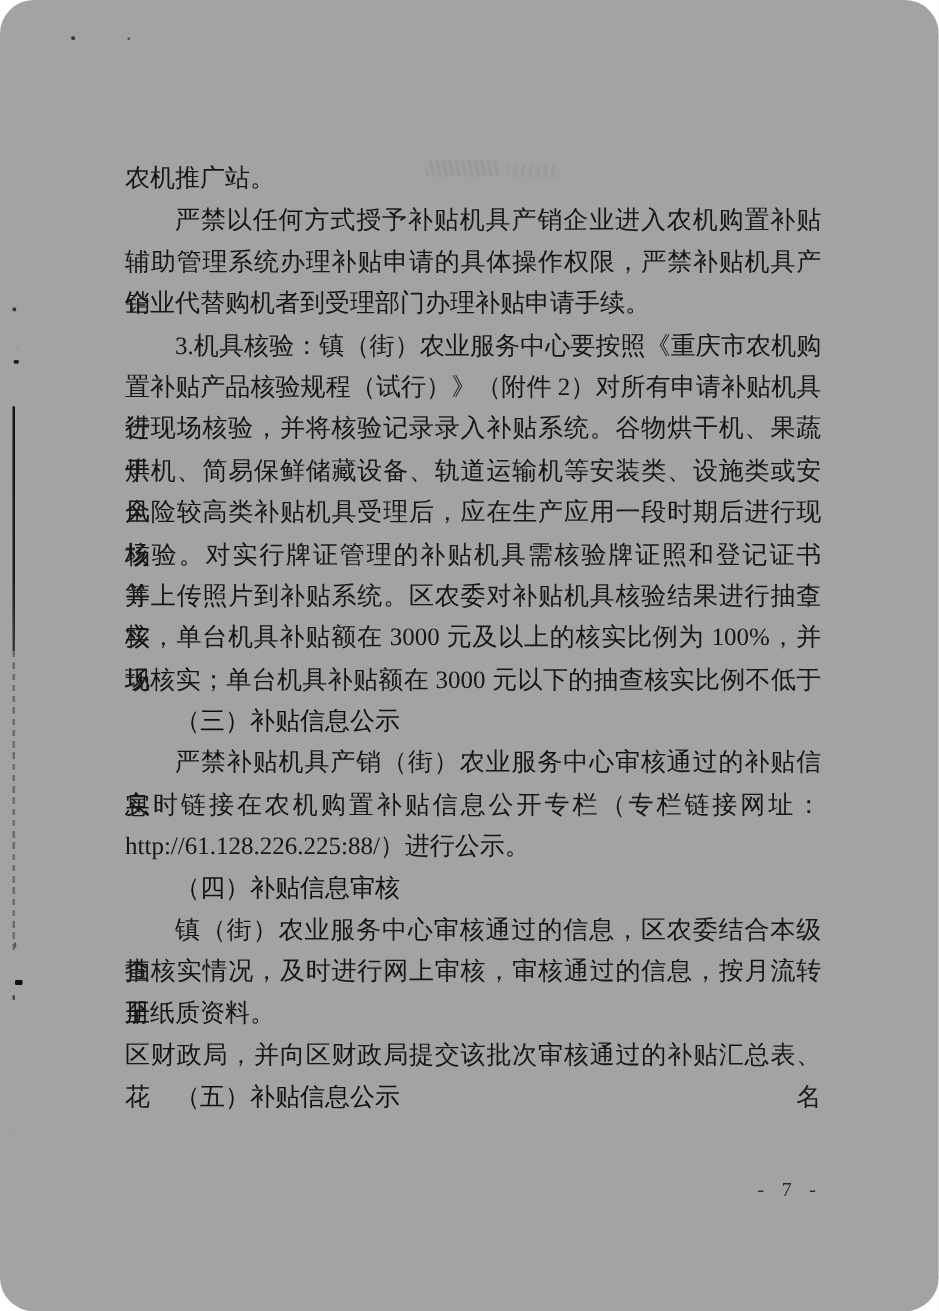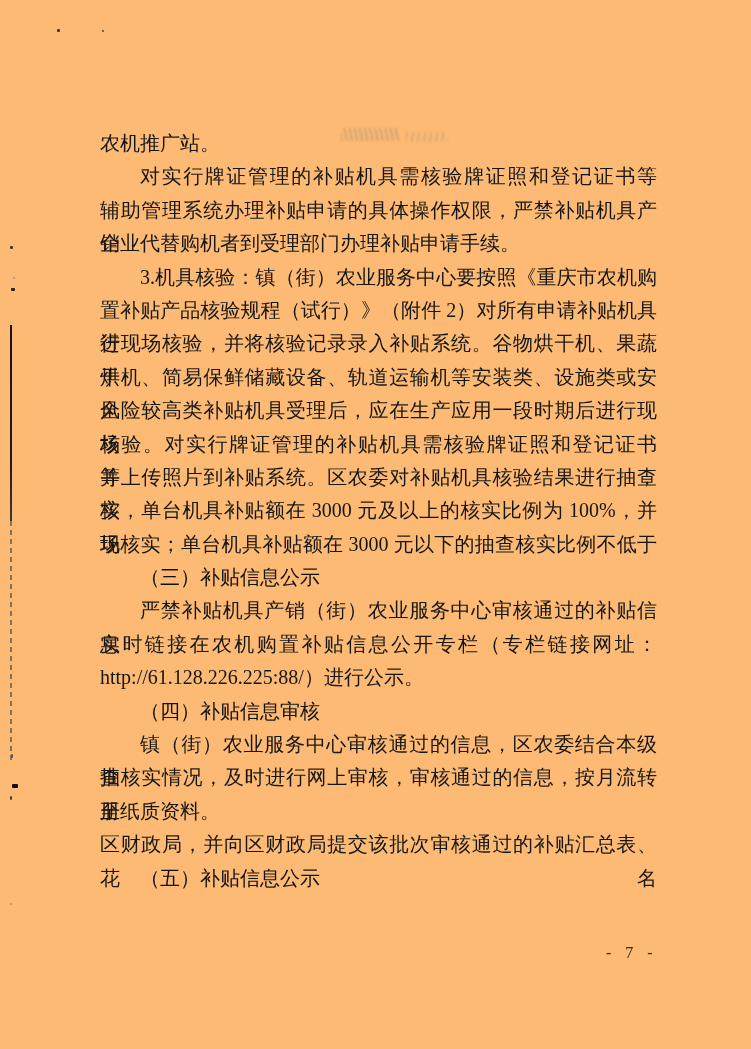--- a/index.html
+++ b/index.html
@@ -11,21 +11,22 @@
     position: relative;
     width: 751px;
     height: 1049px;
     overflow: hidden;
     font-family: "Liberation Serif", "DejaVu Serif", serif;
     color: #141414;
   }
   .page {
     position: absolute;
     inset: 0;
-    background: #fdba74;
+    background: #a3a3a3;
+    border-radius: 27px;
   }
   .doc-body {
     position: absolute;
     left: 100px;
     top: 127px;
     width: 557px;
   }
   .line {
     height: 33.4px;
     line-height: 33.4px;
@@ -115,21 +116,21 @@
   <div class="speck speck-e"></div>
   <div class="edge-line-solid"></div>
   <div class="edge-line-dashed"></div>
   <div class="speck speck-f"></div>
   <div class="speck speck-g"></div>
   <div class="speck speck-h"></div>
   <div class="speck speck-i"></div>
 
   <div class="doc-body">
     <div class="line last">农机推广站。</div>
-    <div class="line indent">对实行牌证管理的补贴机具需核验牌证照和登记证书等</div>
+    <div class="line indent">严禁以任何方式授予补贴机具产销企业进入农机购置补贴</div>
     <div class="line">辅助管理系统办理补贴申请的具体操作权限，严禁补贴机具产销</div>
     <div class="line last">企业代替购机者到受理部门办理补贴申请手续。</div>
     <div class="line indent">3.机具核验：镇（街）农业服务中心要按照《重庆市农机购</div>
     <div class="line">置补贴产品核验规程（试行）》（附件 2）对所有申请补贴机具进</div>
     <div class="line">行现场核验，并将核验记录录入补贴系统。谷物烘干机、果蔬烘</div>
     <div class="line">干机、简易保鲜储藏设备、轨道运输机等安装类、设施类或安全</div>
     <div class="line">风险较高类补贴机具受理后，应在生产应用一段时期后进行现场</div>
     <div class="line">核验。对实行牌证管理的补贴机具需核验牌证照和登记证书等，</div>
     <div class="line">并上传照片到补贴系统。区农委对补贴机具核验结果进行抽查核</div>
     <div class="line">实，单台机具补贴额在 3000 元及以上的核实比例为 100%，并现</div>

